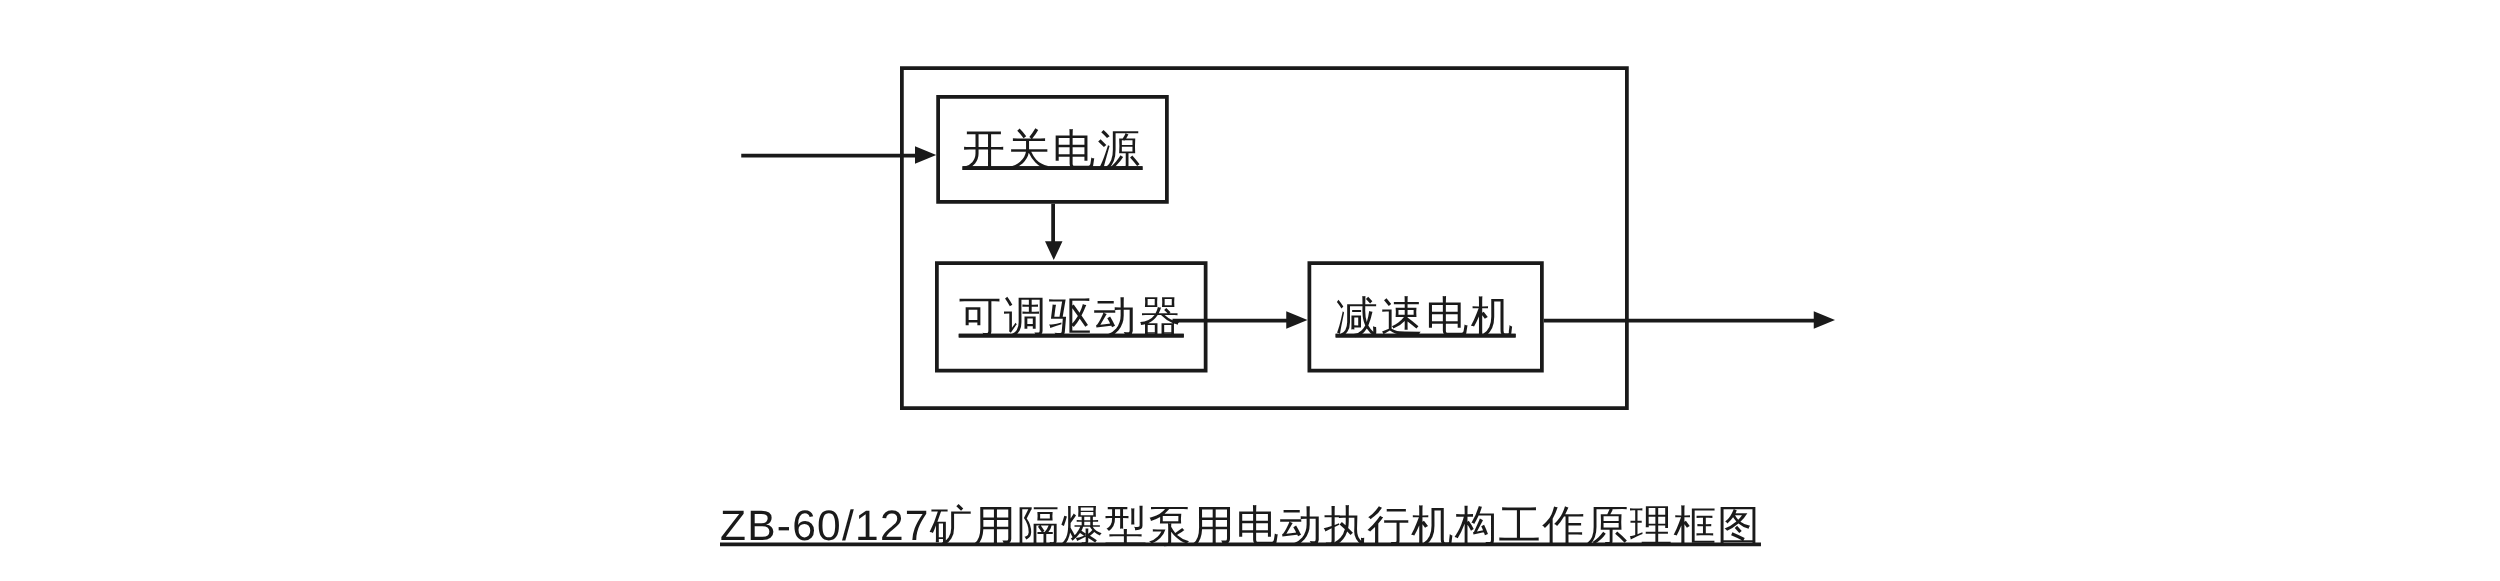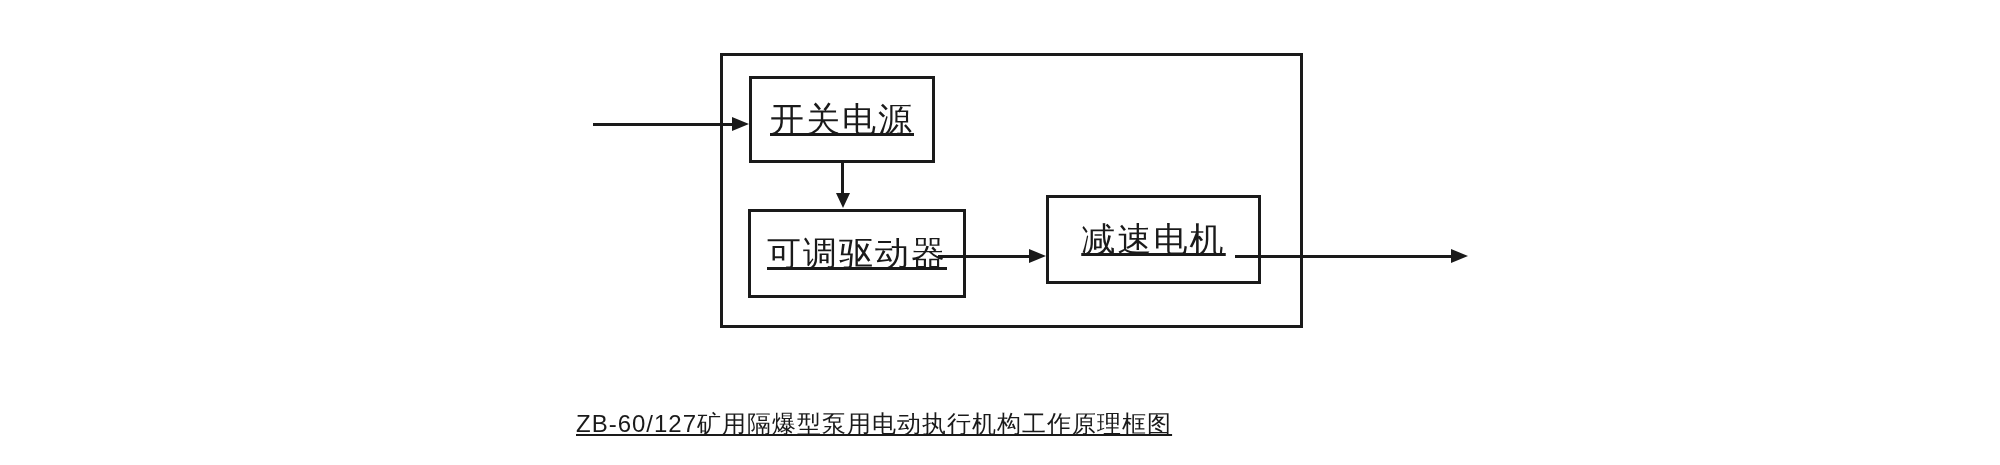--- a/index.html
+++ b/index.html
@@ -33,21 +33,21 @@
     display: flex;
     align-items: center;
     justify-content: center;
     font-size: 34px;
     letter-spacing: 2px;
     color: var(--line);
     white-space: nowrap;
   }
   .block-power  { left: 749px; top: 76px;  width: 186px; height: 87px; }
   .block-driver { left: 748px; top: 209px; width: 218px; height: 89px; }
-  .block-motor  { left: 1046px; top: 195px; width: 215px; height: 89px; }
+  .block-motor  { left: 1046px; top: 209px; width: 189px; height: 89px; }
 
   .hline {
     position: absolute;
     height: 3px;
     background: var(--line);
   }
   .vline {
     position: absolute;
     width: 3px;
     background: var(--line);
@@ -83,22 +83,22 @@
   .output-label {
     position: absolute;
     left: 1313px; top: 192px;
     font-size: 34px;
     letter-spacing: 2px;
     color: var(--line);
     white-space: nowrap;
   }
   .caption {
     position: absolute;
-    left: 576px; top: 408px;
-    font-size: 24px;
+    left: 576px; top: 398px;
+    font-size: 34px;
     letter-spacing: 1px;
     color: var(--line);
     white-space: nowrap;
   }
 </style>
 </head>
 <body>
 
 <div class="canvas">
 

